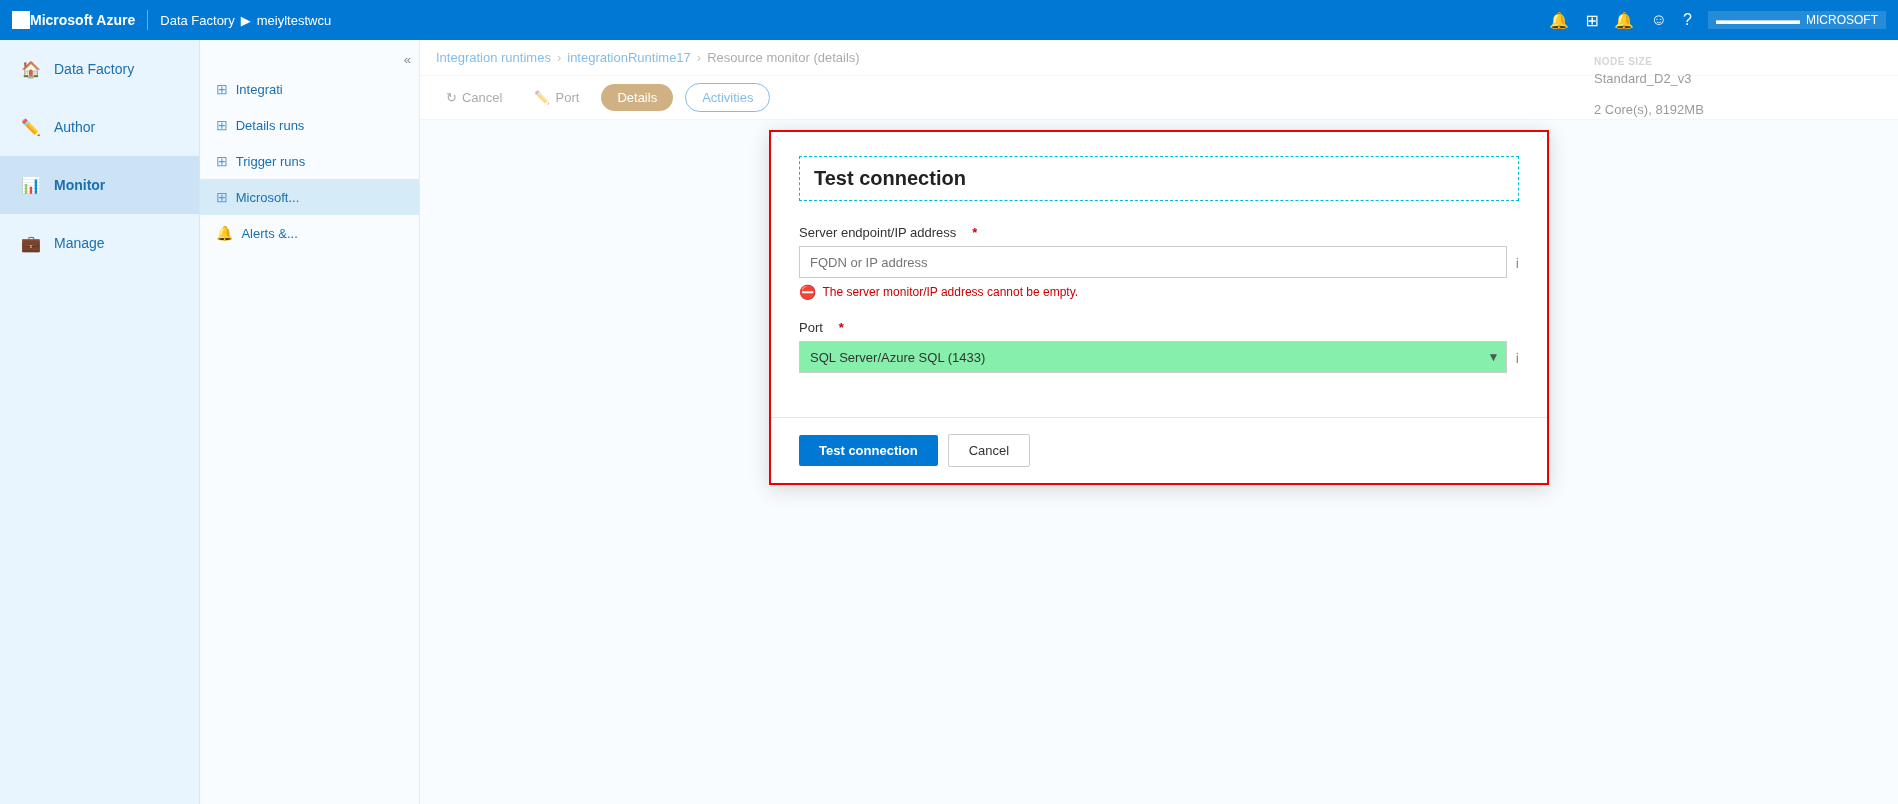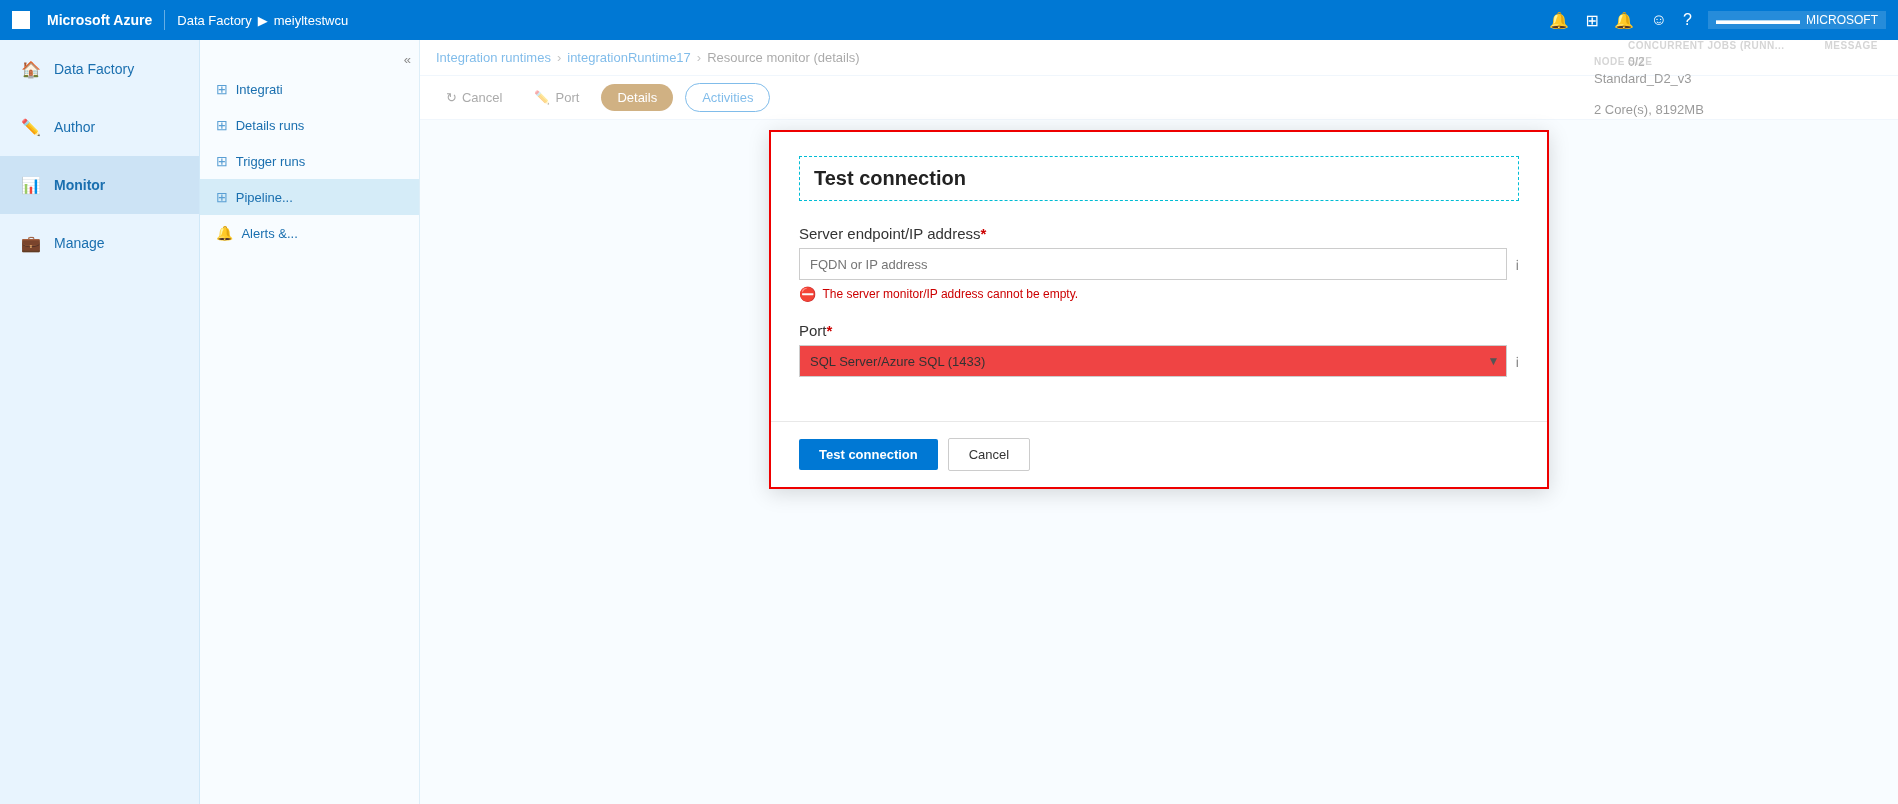--- a/index.html
+++ b/index.html
@@ -12,21 +12,21 @@
       display: flex;
       align-items: center;
       padding: 0 12px;
       color: white;
       position: relative;
       z-index: 100;
     }
     .top-nav-brand {
       display: flex;
       align-items: center;
-      gap: 17px;
+      gap: 0;
       font-size: 14px;
       font-weight: 600;
     }
     .top-nav-brand .logo-square {
       width: 18px; height: 18px;
       background: white;
       display: inline-block;
     }
     .top-nav-divider {
       width: 1px; height: 20px;
@@ -202,22 +202,22 @@
       padding: 10px 14px;
       margin-bottom: 24px;
     }
     .dialog-title {
       font-size: 20px;
       font-weight: 600;
       color: #222;
     }
     .field-group { margin-bottom: 20px; }
     .field-label {
-      font-size: 15px; color: #333;
-      margin-bottom: 6px; display: flex; align-items: center; gap: 0;
+      font-size: 13px; color: #333;
+      margin-bottom: 6px; display: flex; align-items: center; gap: 16px;
     }
     .field-label .required { color: #c00; font-weight: bold; }
     .field-row {
       display: flex; align-items: center; gap: 8px;
     }
     .field-input {
       flex: 1;
       height: 32px;
       border: 1px solid #ccc;
       padding: 4px 10px;
@@ -239,21 +239,21 @@
     .select-wrapper {
       position: relative; flex: 1;
     }
     .field-select {
       width: 100%; height: 32px;
       border: 1px solid #ccc;
       padding: 4px 10px;
       font-size: 13px;
       color: #333;
       appearance: none;
-      background: #ef4444;
+      background: #86efac;
       cursor: pointer;
     }
     .select-arrow {
       position: absolute;
       right: 8px; top: 50%;
       transform: translateY(-50%);
       font-size: 12px; color: #555;
       pointer-events: none;
     }
 
@@ -343,21 +343,21 @@
     <div class="sec-nav-item">
       <span class="sec-nav-icon">⊞</span>
       <span>Details runs</span>
     </div>
     <div class="sec-nav-item">
       <span class="sec-nav-icon">⊞</span>
       <span>Trigger runs</span>
     </div>
     <div class="sec-nav-item active">
       <span class="sec-nav-icon">⊞</span>
-      <span>Pipeline...</span>
+      <span>Microsoft...</span>
     </div>
     <div class="sec-nav-item">
       <span class="sec-nav-icon">🔔</span>
       <span>Alerts &amp;...</span>
     </div>
   </div>
 
   <div class="content-area">
 
     <div class="content-header">
@@ -385,31 +385,20 @@
       <button class="tab-btn inactive">
         <span>Activities</span>
       </button>
     </div>
 
     <div class="right-panel-info">
       <div class="info-label">NODE SIZE</div>
       <div class="info-value">Standard_D2_v3</div>
       <div class="info-value">2 Core(s), 8192MB</div>
 
-      <div class="concurrent-area">
-        <div class="concurrent-row">
-          <div>
-            <div class="info-label">CONCURRENT JOBS (RUNN...</div>
-            <div class="concurrent-val">0/2</div>
-          </div>
-          <div>
-            <div class="info-label">MESSAGE</div>
-          </div>
-        </div>
-      </div>
     </div>
 
     <div class="overlay-backdrop"></div>
 
     <div class="dialog-container">
       <div class="dialog">
         <div class="dialog-body">
 
           <div class="dialog-title-area">
             <div class="dialog-title">Test connection</div>

